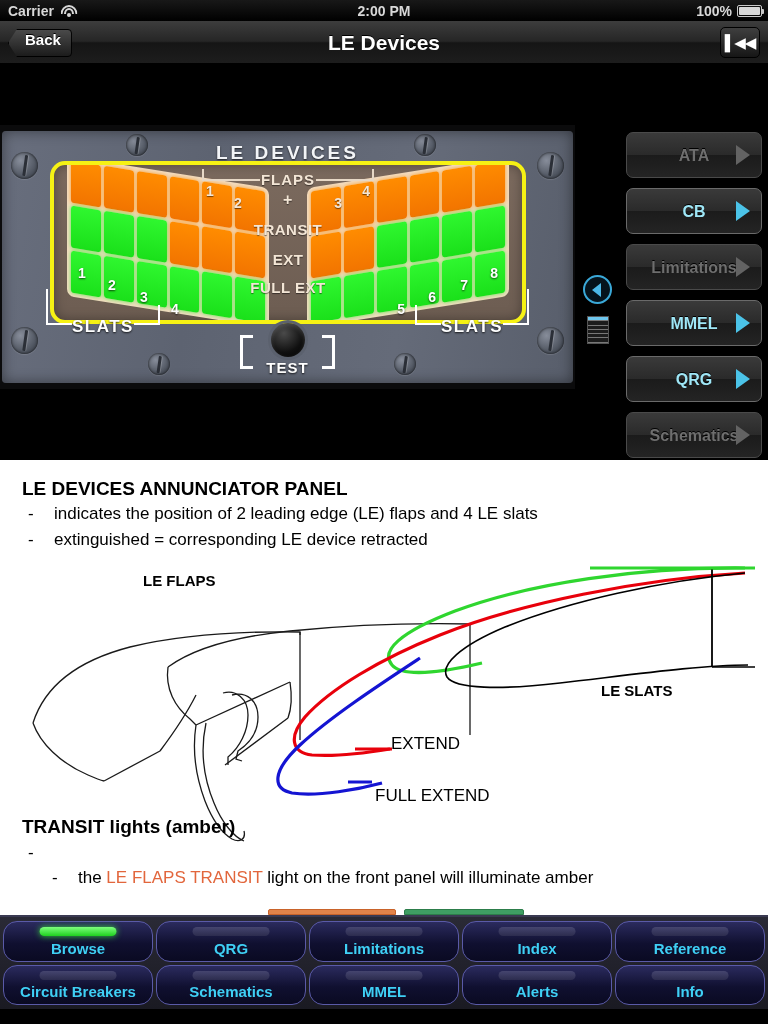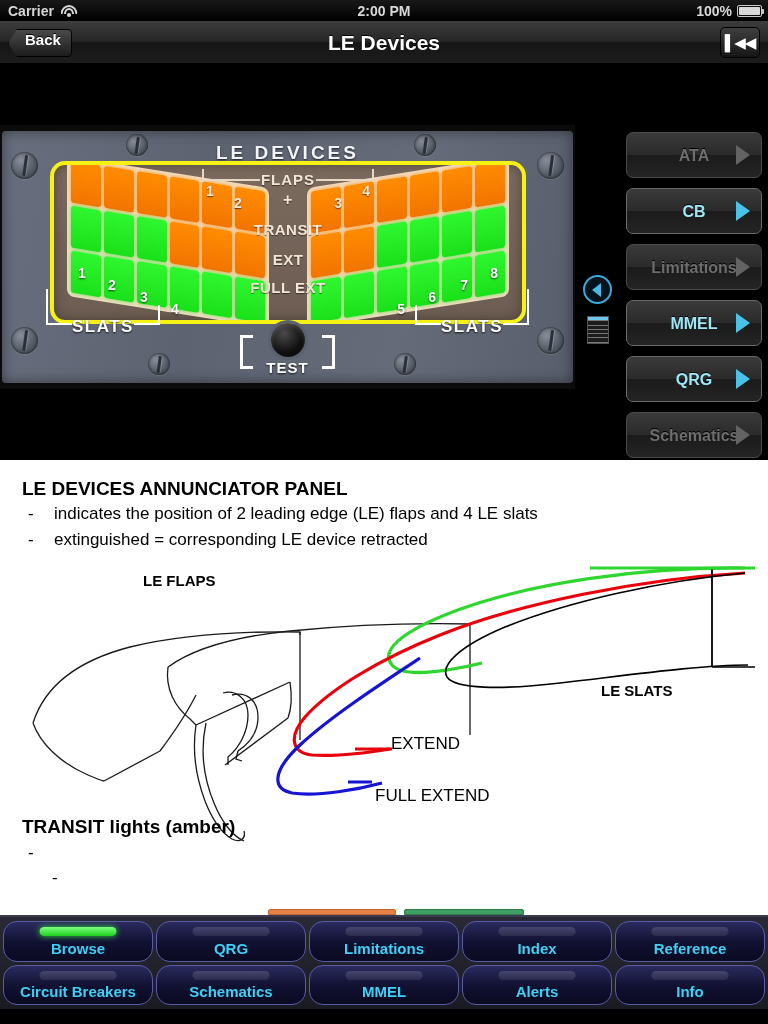--- a/index.html
+++ b/index.html
@@ -507,20 +507,23 @@
     </svg>
 
     <div class="b-line" style="left:391px; top:274px; font-size:17px;">EXTEND</div>
     <div class="b-line" style="left:375px; top:306px; font-size:17px;margin-top:20px;">FULL EXTEND</div>
 
     <div class="h-title" style="left:22px; top:356px;">TRANSIT lights (amber)</div>
 
     <div class="dash" style="left:28px; top:383px;">-</div>
 
     <div class="dash" style="left:52px; top:408px;">-</div>
+    <div class="b-line" style="left:78px; top:408px;">
+      <span>the </span><span class="accent-orange">LE FLAPS TRANSIT</span><span> light on the front panel will illuminate amber</span>
+    </div>
   </div>
 
   <div class="peekwrap">
     <div class="peek" style="left:268px; width:128px; background:#e2844a; border:1px solid #c9632a;"></div>
     <div class="peek" style="left:404px; width:120px; background:#3f9e63; border:1px solid #2c7d4a;"></div>
   </div>
 
   <div class="toolbar" id="toolbar">
       <div class="tbtn active">
         <span class="pill"></span>

